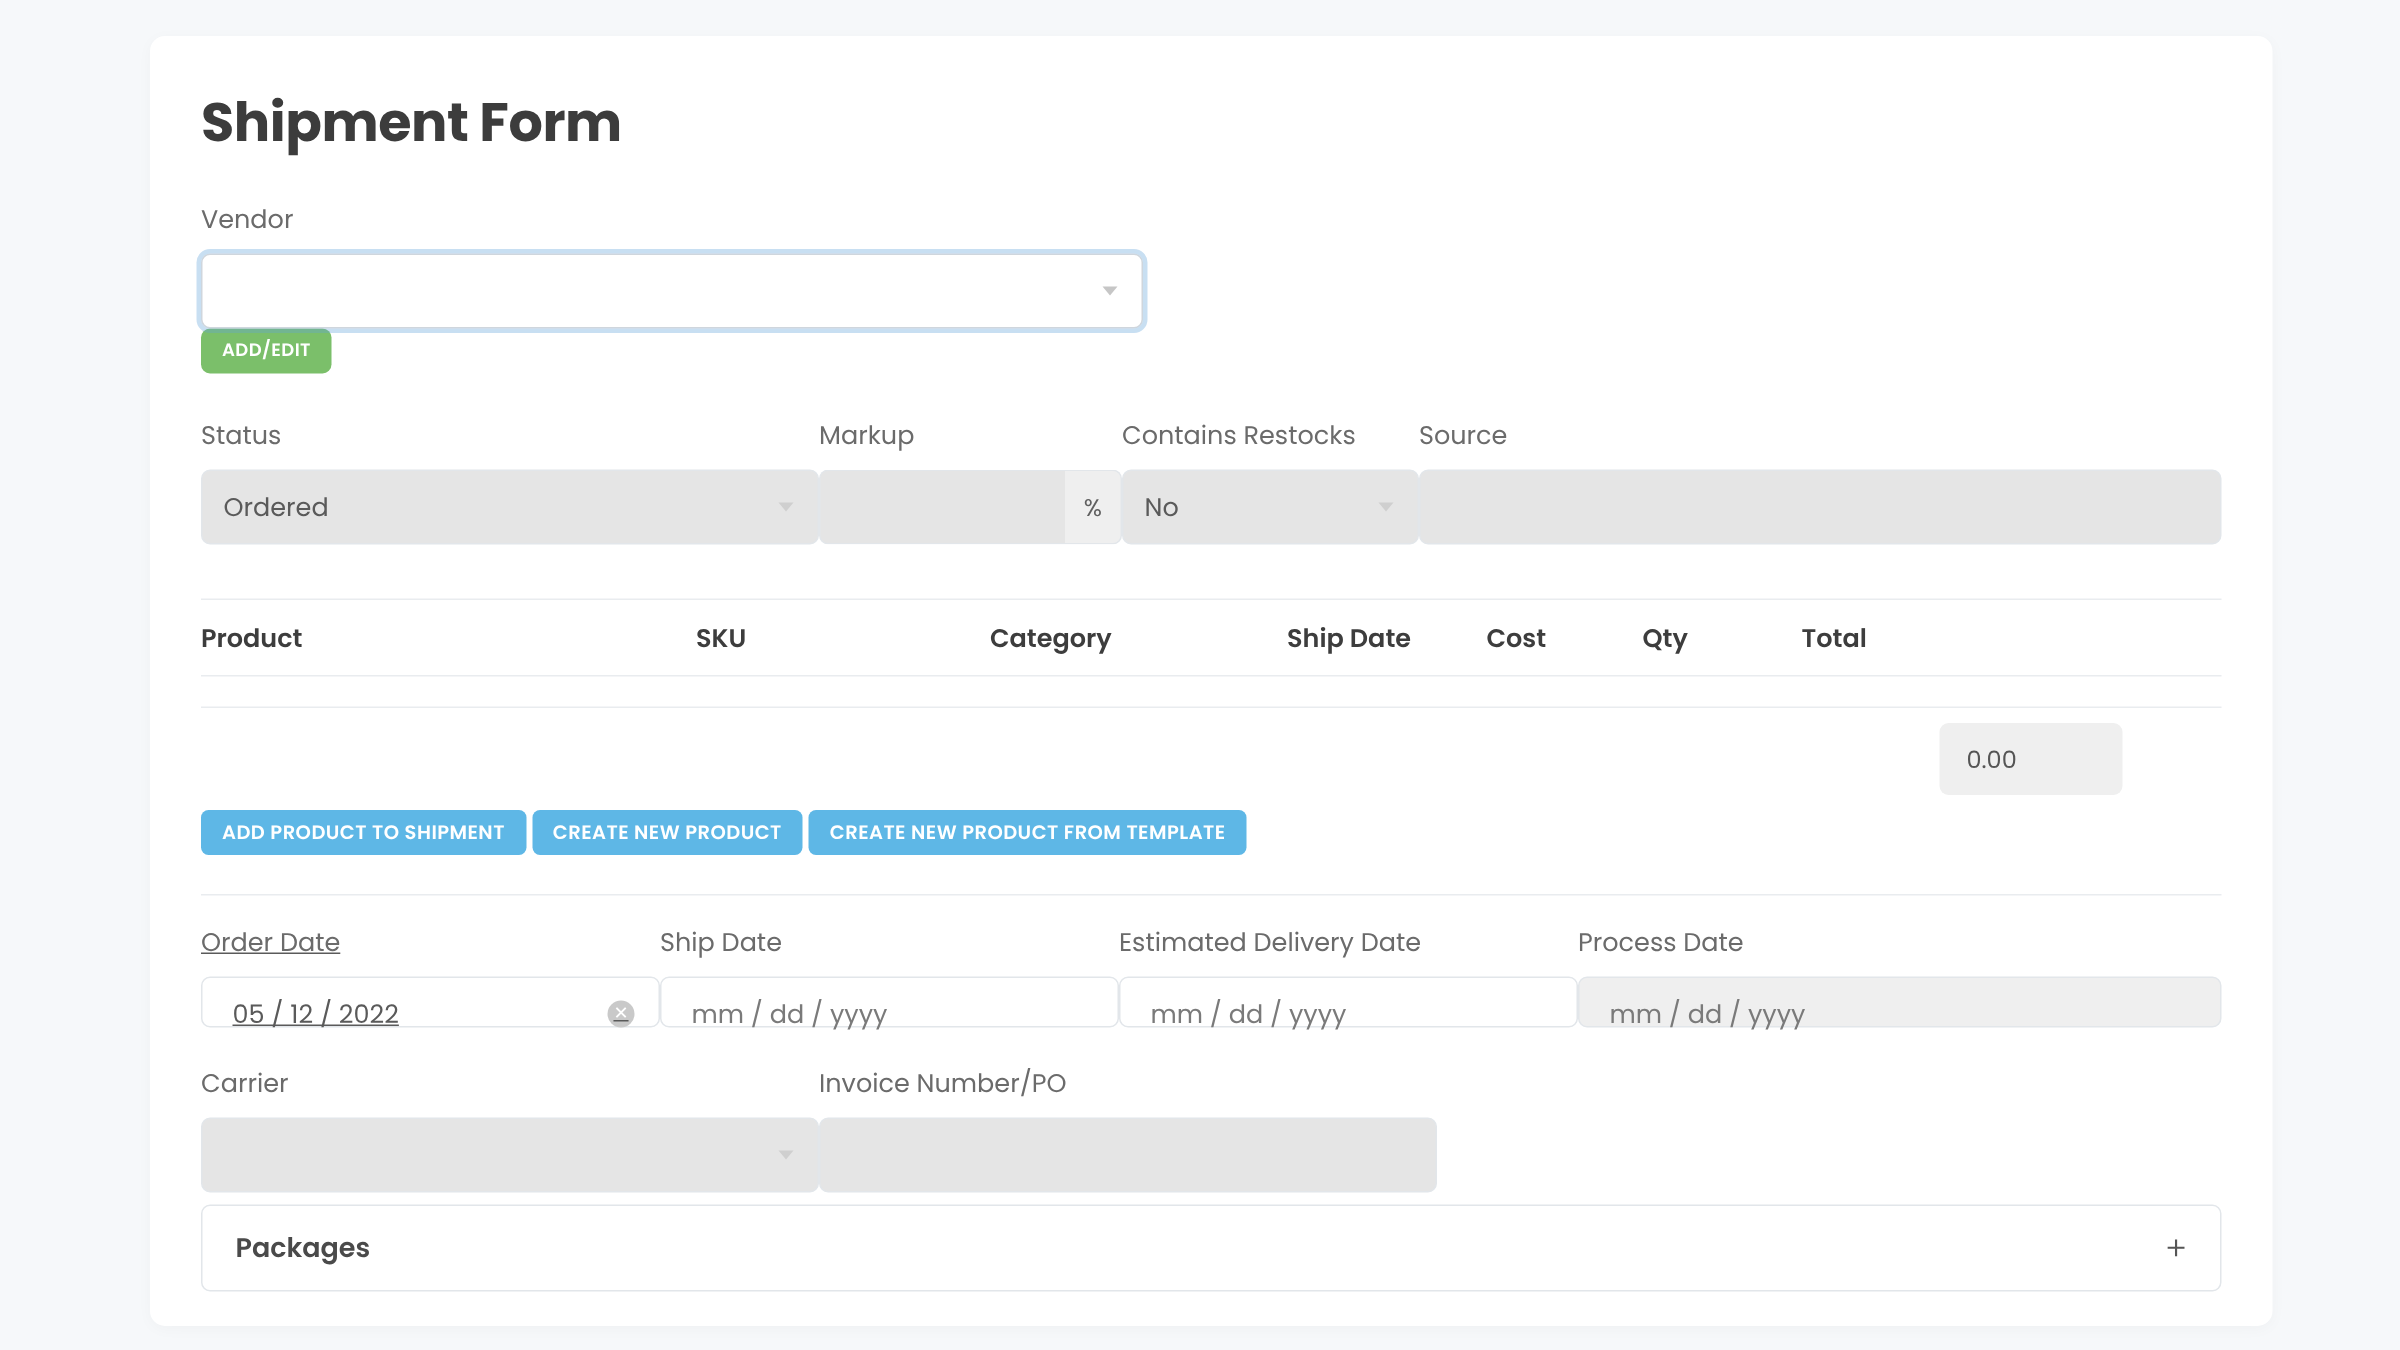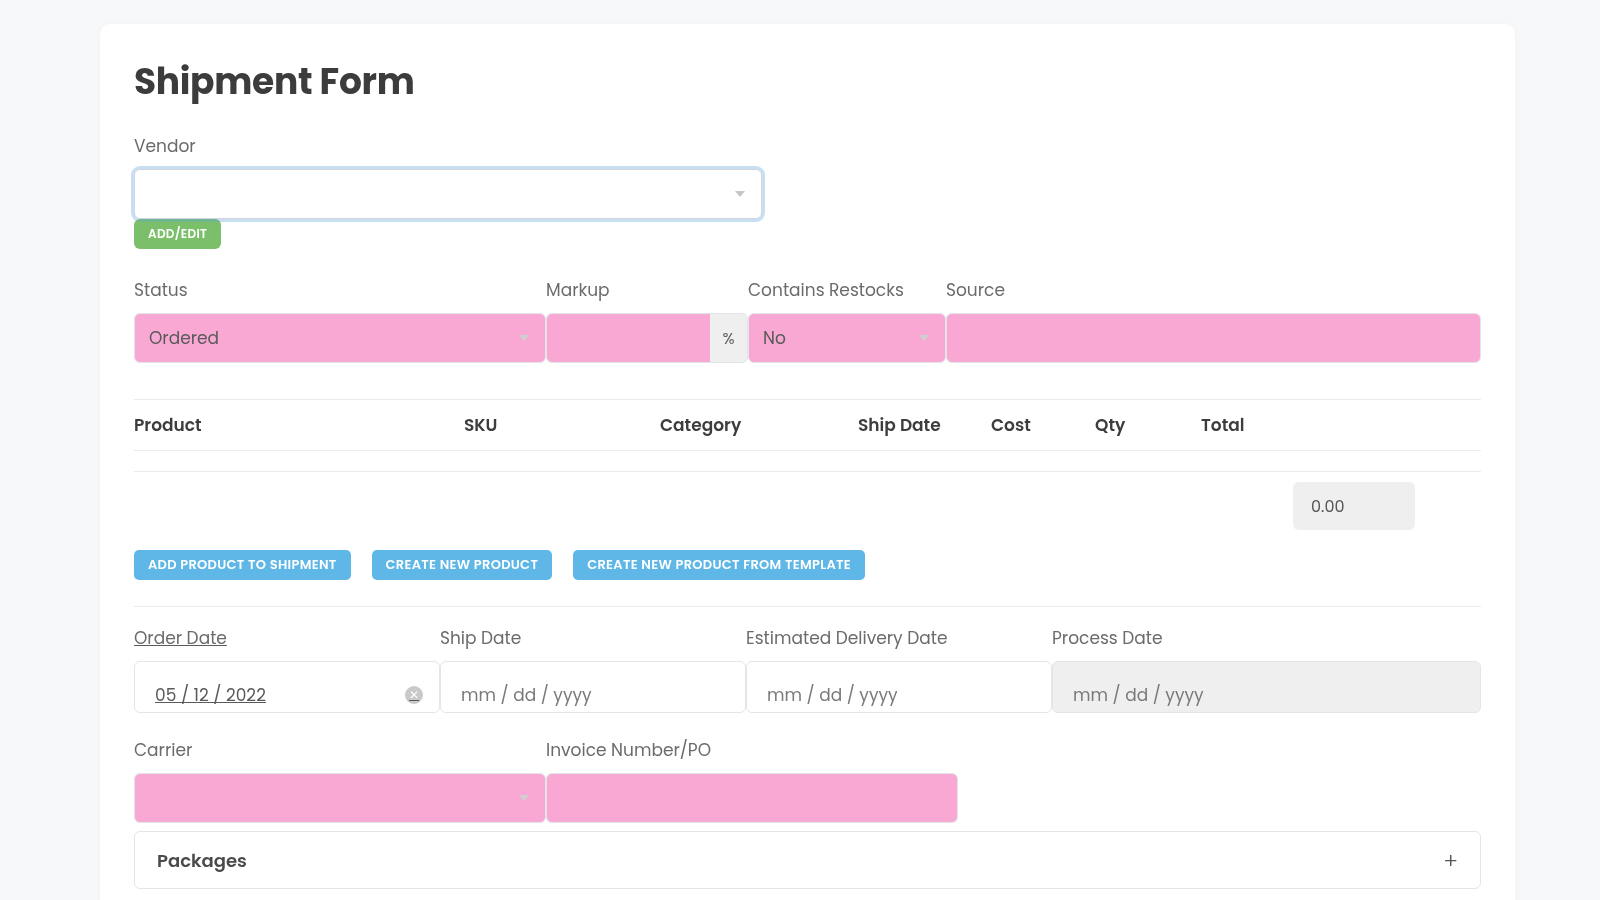--- a/index.html
+++ b/index.html
@@ -93,21 +93,21 @@
   }
 
   .select, .input {
     height: 50px;
     border: 1px solid #e2e6ea;
     border-radius: 6px;
     padding: 16px 14px;
     font-size: 17px;
     font-family: inherit;
     color: #5a5a5a;
-    background: #f9a8d4;
+    background: #e5e5e5;
     position: relative;
     display: flex;
     align-items: center;
   }
   .select .caret-down { right: 16px; border-top-color: #cfcfcf; }
 
   .markup-wrap { display: flex; }
   .markup-input {
     width: 164px;
     border-top-right-radius: 0;
@@ -164,31 +164,30 @@
     border-radius: 6px;
     display: flex;
     align-items: center;
     padding-left: 18px;
     font-size: 16px;
     color: #555;
   }
 
   .action-row {
     display: flex;
-    gap: 21px;
-    margin-top: 10px;
+    gap: 4px;
   }
 
   .divider {
     border-top: 1px solid #e9ecef;
     margin: 26px 0 18px 0;
   }
 
   .date-input {
-    height: 52px;
+    height: 34px;
     border: 1px solid #e2e6ea;
     border-radius: 6px;
     padding: 15px 16px 0 20px;
     font-size: 17px;
     font-family: inherit;
     color: #5a5a5a;
     display: flex;
     align-items: center;
     justify-content: space-between;
     background: #fff;

